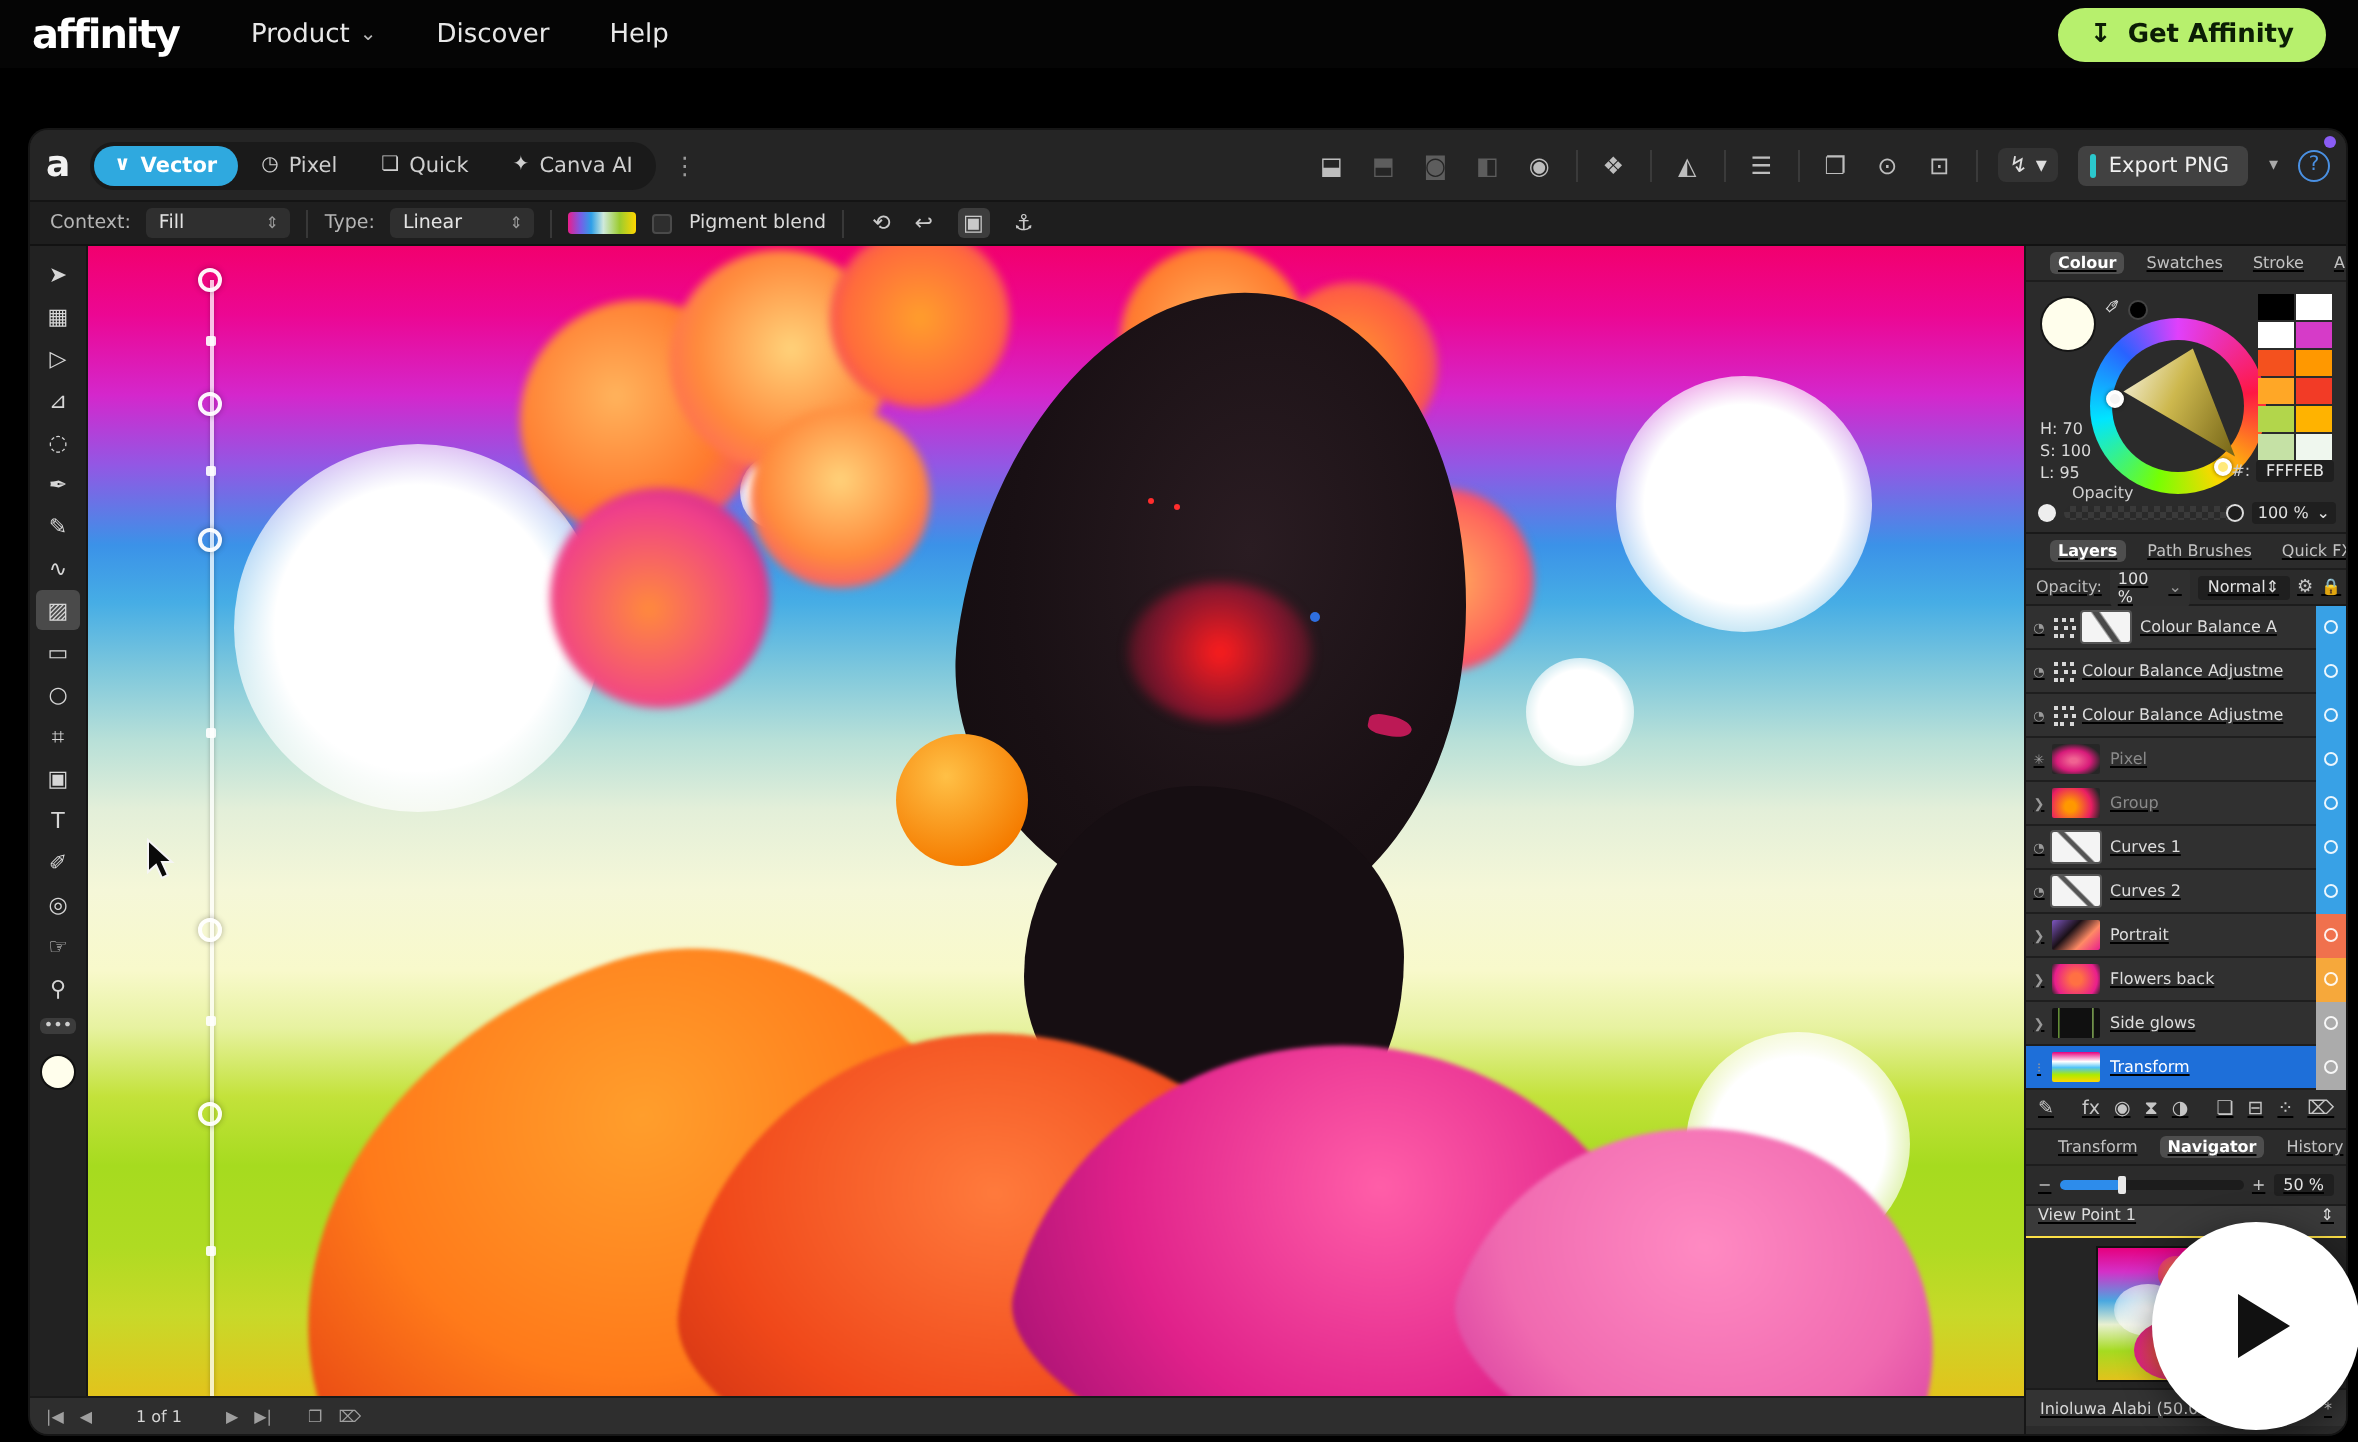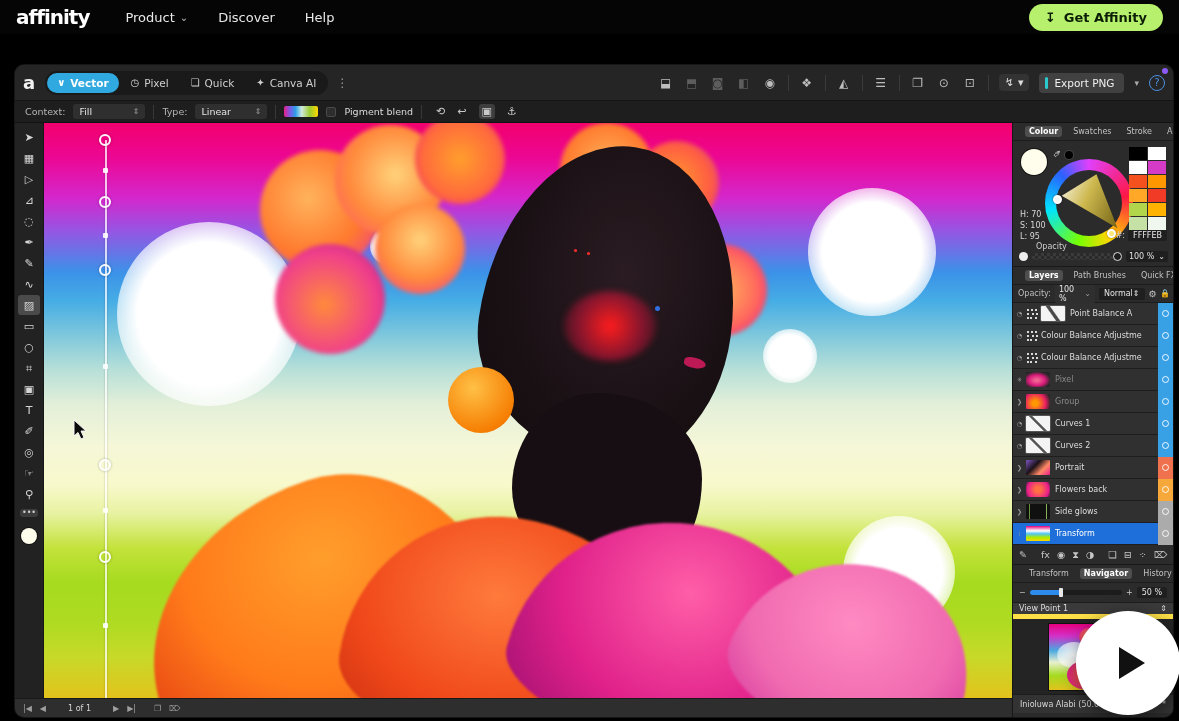--- a/index.html
+++ b/index.html
@@ -66,21 +66,21 @@
   .lips { position:absolute; left:640px; top:235px; width:22px; height:10px; background:#d81b60; border-radius:40% 60% 60% 40%; transform:rotate(12deg); opacity:.85; }
   .dotmark { position:absolute; width:3px; height:3px; border-radius:50%; }
 
   
   .gline { position:absolute; left:61px; top:17px; width:2px; height:558px; background:rgba(255,255,255,0.75); box-shadow:0 0 2px rgba(0,0,0,0.25); }
   .gstop { position:absolute; left:55px; width:12px; height:12px; border:2.5px solid rgba(255,255,255,0.95); border-radius:50%; background:transparent; box-shadow:0 0 3px rgba(0,0,0,0.3); cursor:pointer; }
   .gmid { position:absolute; left:59px; width:5px; height:5px; background:rgba(255,255,255,0.9); border-radius:1px; cursor:pointer; }
   .cursor-arrow { position:absolute; left:28px; top:296px; width:17px; height:22px; }
 
   
-  .rightcol { position:absolute; left:997px; top:58px; width:161px; height:594px; background:#2b2b2b; border-left:1px solid #161616; }
+  .rightcol { position:absolute; left:997px; top:58px; width:161px; height:594px; background:#2b2b2b; border-left:1px solid #161616;text-decoration:underline; }
   .ptabs { height:18px; display:flex; align-items:center; gap:7px; padding:0 4px; background:#2b2b2b; border-bottom:1px solid #1d1d1d; position:relative; }
   .ptab { font-size:8px; color:#c3c3c3; cursor:pointer; padding:1px 4px; border-radius:3px; white-space:nowrap; }
   .ptab.active { background:#4e4e4e; color:#fff; font-weight:700; }
   .phandle { width:2px; height:11px; background:#4d4d4d; border-radius:1px; margin-right:1px; }
 
   
   .colour-body { position:relative; height:126px; background:#2b2b2b; border-bottom:1px solid #191919; font-size:8px; color:#cfcfcf; }
   .cur-swatch { position:absolute; left:8px; top:8px; width:26px; height:26px; border-radius:50%; background:#fffeec; box-shadow:0 0 0 1px #151515; }
   .eyedrop { position:absolute; left:40px; top:7px; color:#ddd; font-size:10px; transform:rotate(-45deg); cursor:pointer; }
   .eyedrop-dot { position:absolute; left:52px; top:10px; width:8px; height:8px; border-radius:50%; background:#000; box-shadow:0 0 0 1px #444; }
@@ -128,21 +128,21 @@
   .lp-footer { height:20px; display:flex; align-items:center; gap:7px; padding:0 6px; background:#2b2b2b; border-bottom:1px solid #191919; }
   .lpf-ic { color:#c6c6c6; font-size:9.5px; cursor:pointer; }
   .lpf-gap { flex:1; }
 
   
   .zoomrow { height:20px; display:flex; align-items:center; gap:4px; padding:0 6px; background:#2b2b2b; border-bottom:1px solid #1d1d1d; font-size:8px; color:#c9c9c9; }
   .zslider { flex:1; height:5px; background:#1c1c1c; border-radius:3px; position:relative; }
   .zfill { position:absolute; left:0; top:0; height:5px; width:34%; background:#2d8ceb; border-radius:3px; }
   .zknob { position:absolute; left:32%; top:-2px; width:4px; height:9px; background:#e8e8e8; border-radius:1px; }
   .zval { background:#1f1f1f; border-radius:2px; padding:1px 5px; color:#e3e3e3; }
-  .viewpoint { height:16px; display:flex; align-items:center; justify-content:space-between; padding:0 6px; background:#3a3a3a; font-size:8px; color:#ddd; border-bottom:5px solid #fde047; cursor:pointer; }
+  .viewpoint { height:16px; display:flex; justify-content:space-between; padding:0 6px; background:#3a3a3a; font-size:8px; color:#ddd; border-bottom:1px solid #fde047; cursor:pointer; }
   .navthumb-wrap { height:75px; background:#242424; display:flex; align-items:center; justify-content:center; position:relative; }
   .navthumb { width:88px; height:66px; background:linear-gradient(180deg,#e6007e 0%,#d430c8 18%,#49a8e0 40%,#e8f0d0 58%,#a5db20 78%,#e2c21c 100%); position:relative; overflow:hidden; box-shadow:0 0 0 1px #111; }
   .nv-blob { position:absolute; border-radius:50%; }
   .navstatus { height:19px; display:flex; align-items:center; justify-content:space-between; padding:0 7px; background:#333; font-size:8px; color:#d8d8d8; border-top:1px solid #1b1b1b; }
 
   
   .statusbar { position:absolute; left:0; top:633px; width:997px; height:19px; background:#2e2e2e; border-top:1px solid #191919; display:flex; align-items:center; padding:0 8px; gap:8px; font-size:8px; color:#b9b9b9; }
   .sb-ic { color:#9f9f9f; font-size:8px; cursor:pointer; }
   .sb-page { color:#d6d6d6; margin:0 14px; }
   .sb-hint { margin-left:auto; margin-right:8px; color:#c9c9c9; white-space:nowrap; overflow:hidden; }
@@ -395,21 +395,21 @@
         <span class="st">⇕</span>
       </div>
       <span class="lpf-ic" style="font-size:9px">⚙</span>
       <span class="lpf-ic" style="font-size:8px">🔒</span>
     </div>
     <div class="lp-rows" id="layer-rows">
         <div class="layer-row">
           <span class="lr-gutter">◔</span>
           <div class="adjicon"></div>
           <div class="lr-thumb t-mask"></div>
-          <span class="lr-label">Point Balance A</span>
+          <span class="lr-label">Colour Balance A</span>
           <div class="lr-tag" style="background: rgb(56, 161, 230);">
             <div class="lr-eye"></div>
           </div>
         </div>
         <div class="layer-row">
           <span class="lr-gutter">◔</span>
           <div class="adjicon"></div>
           <span class="lr-label">Colour Balance Adjustme</span>
           <div class="lr-tag" style="background: rgb(56, 161, 230);">
             <div class="lr-eye"></div>

